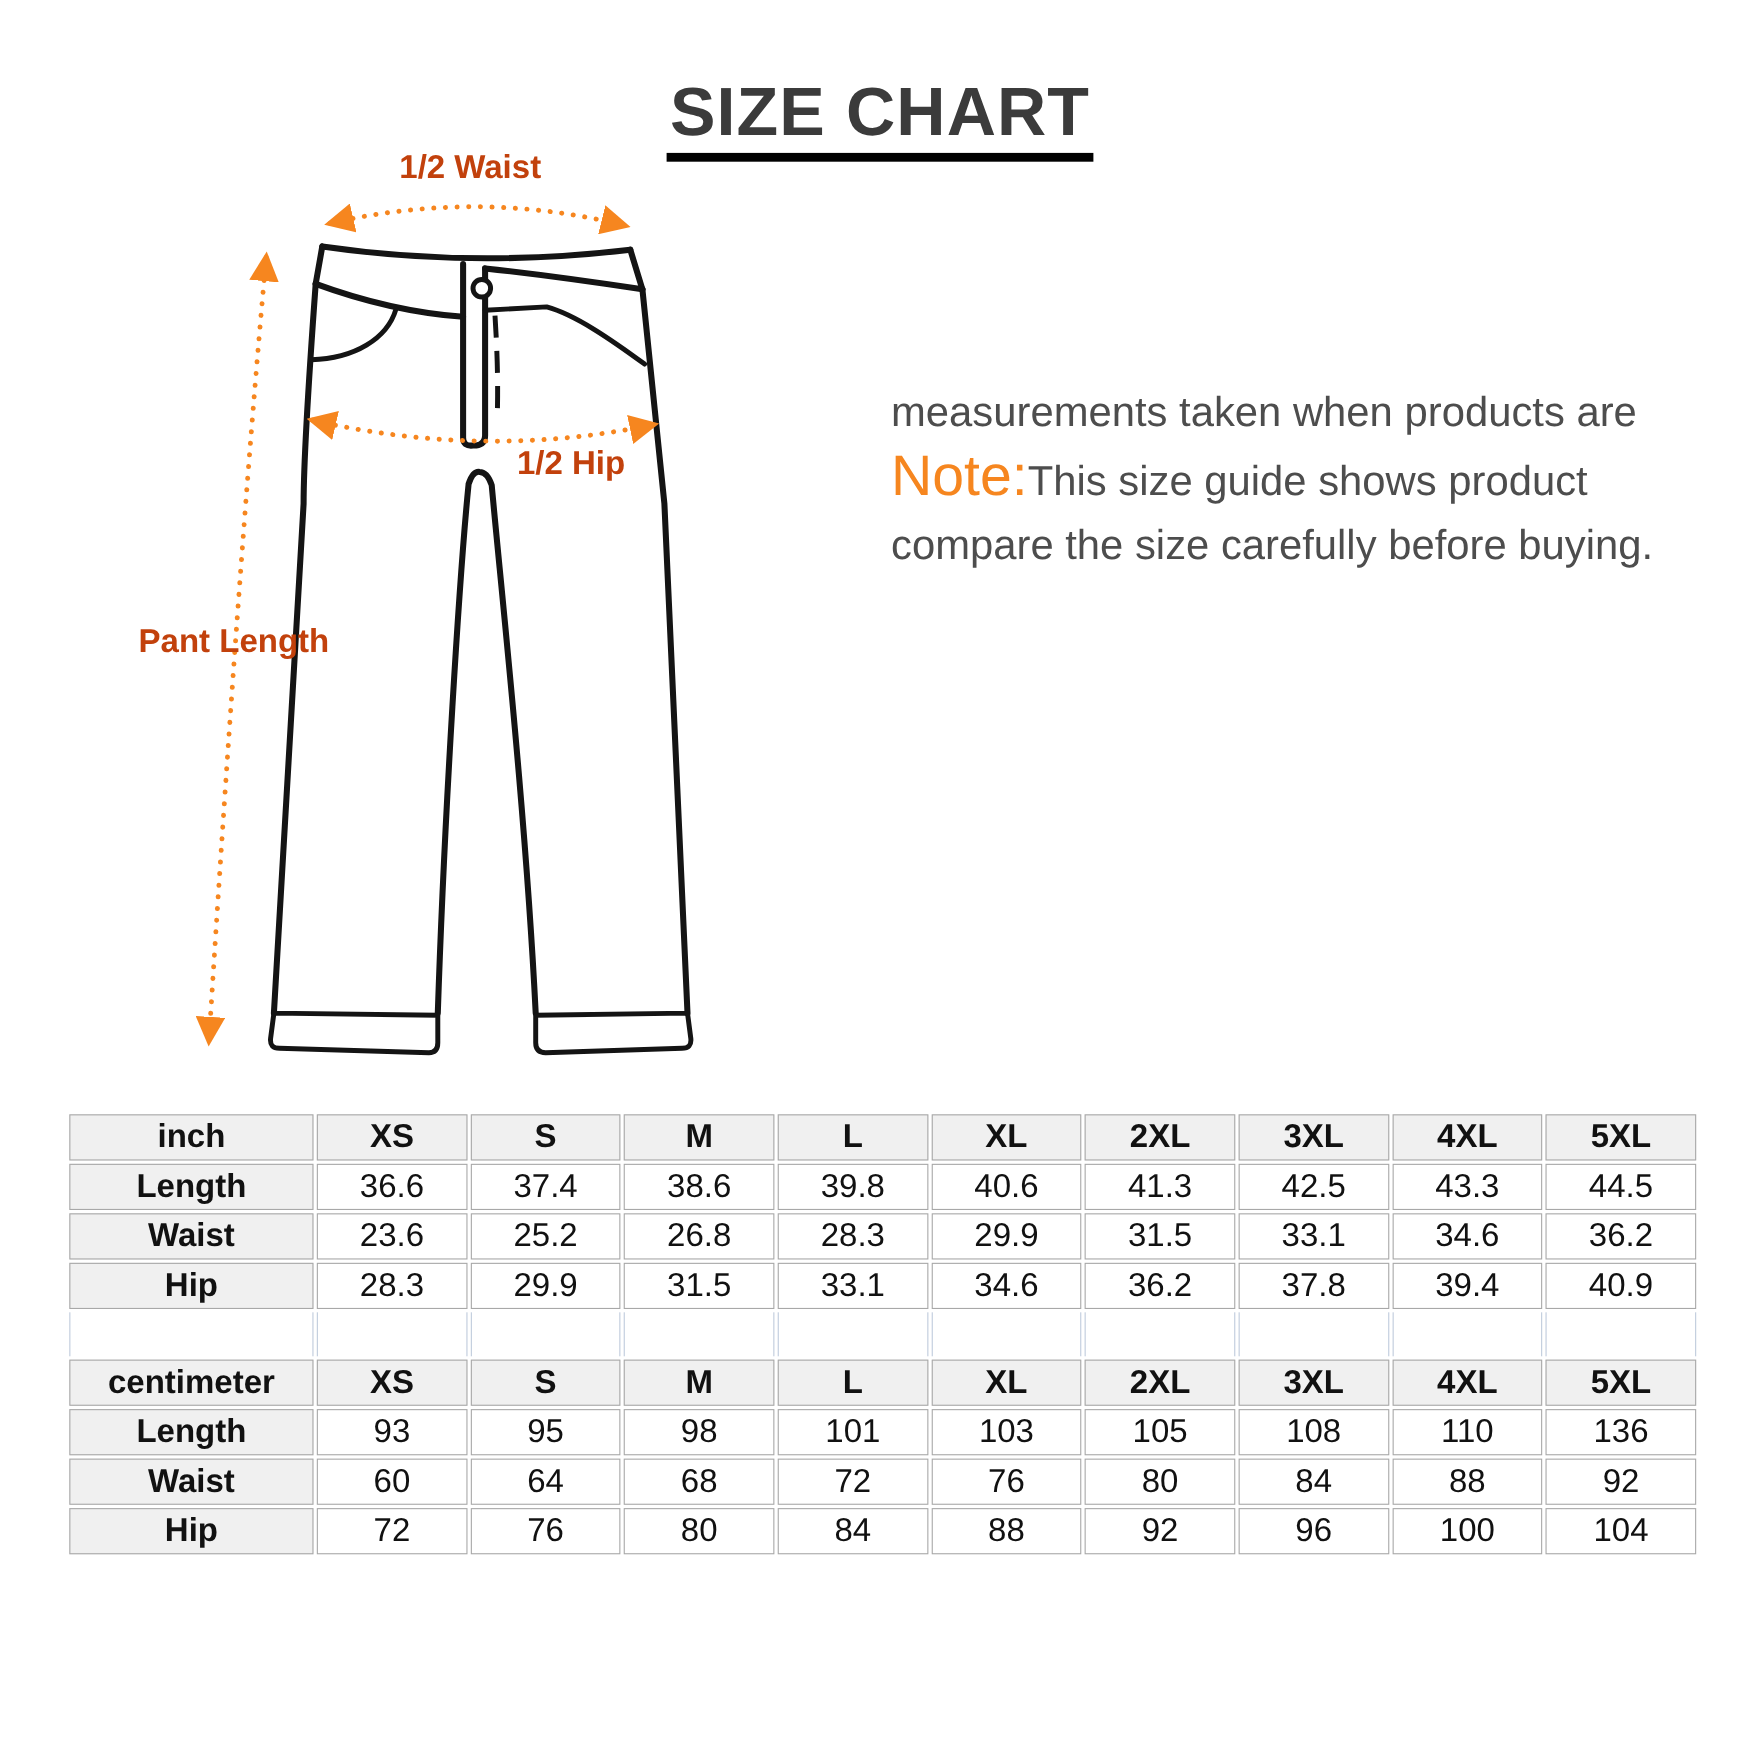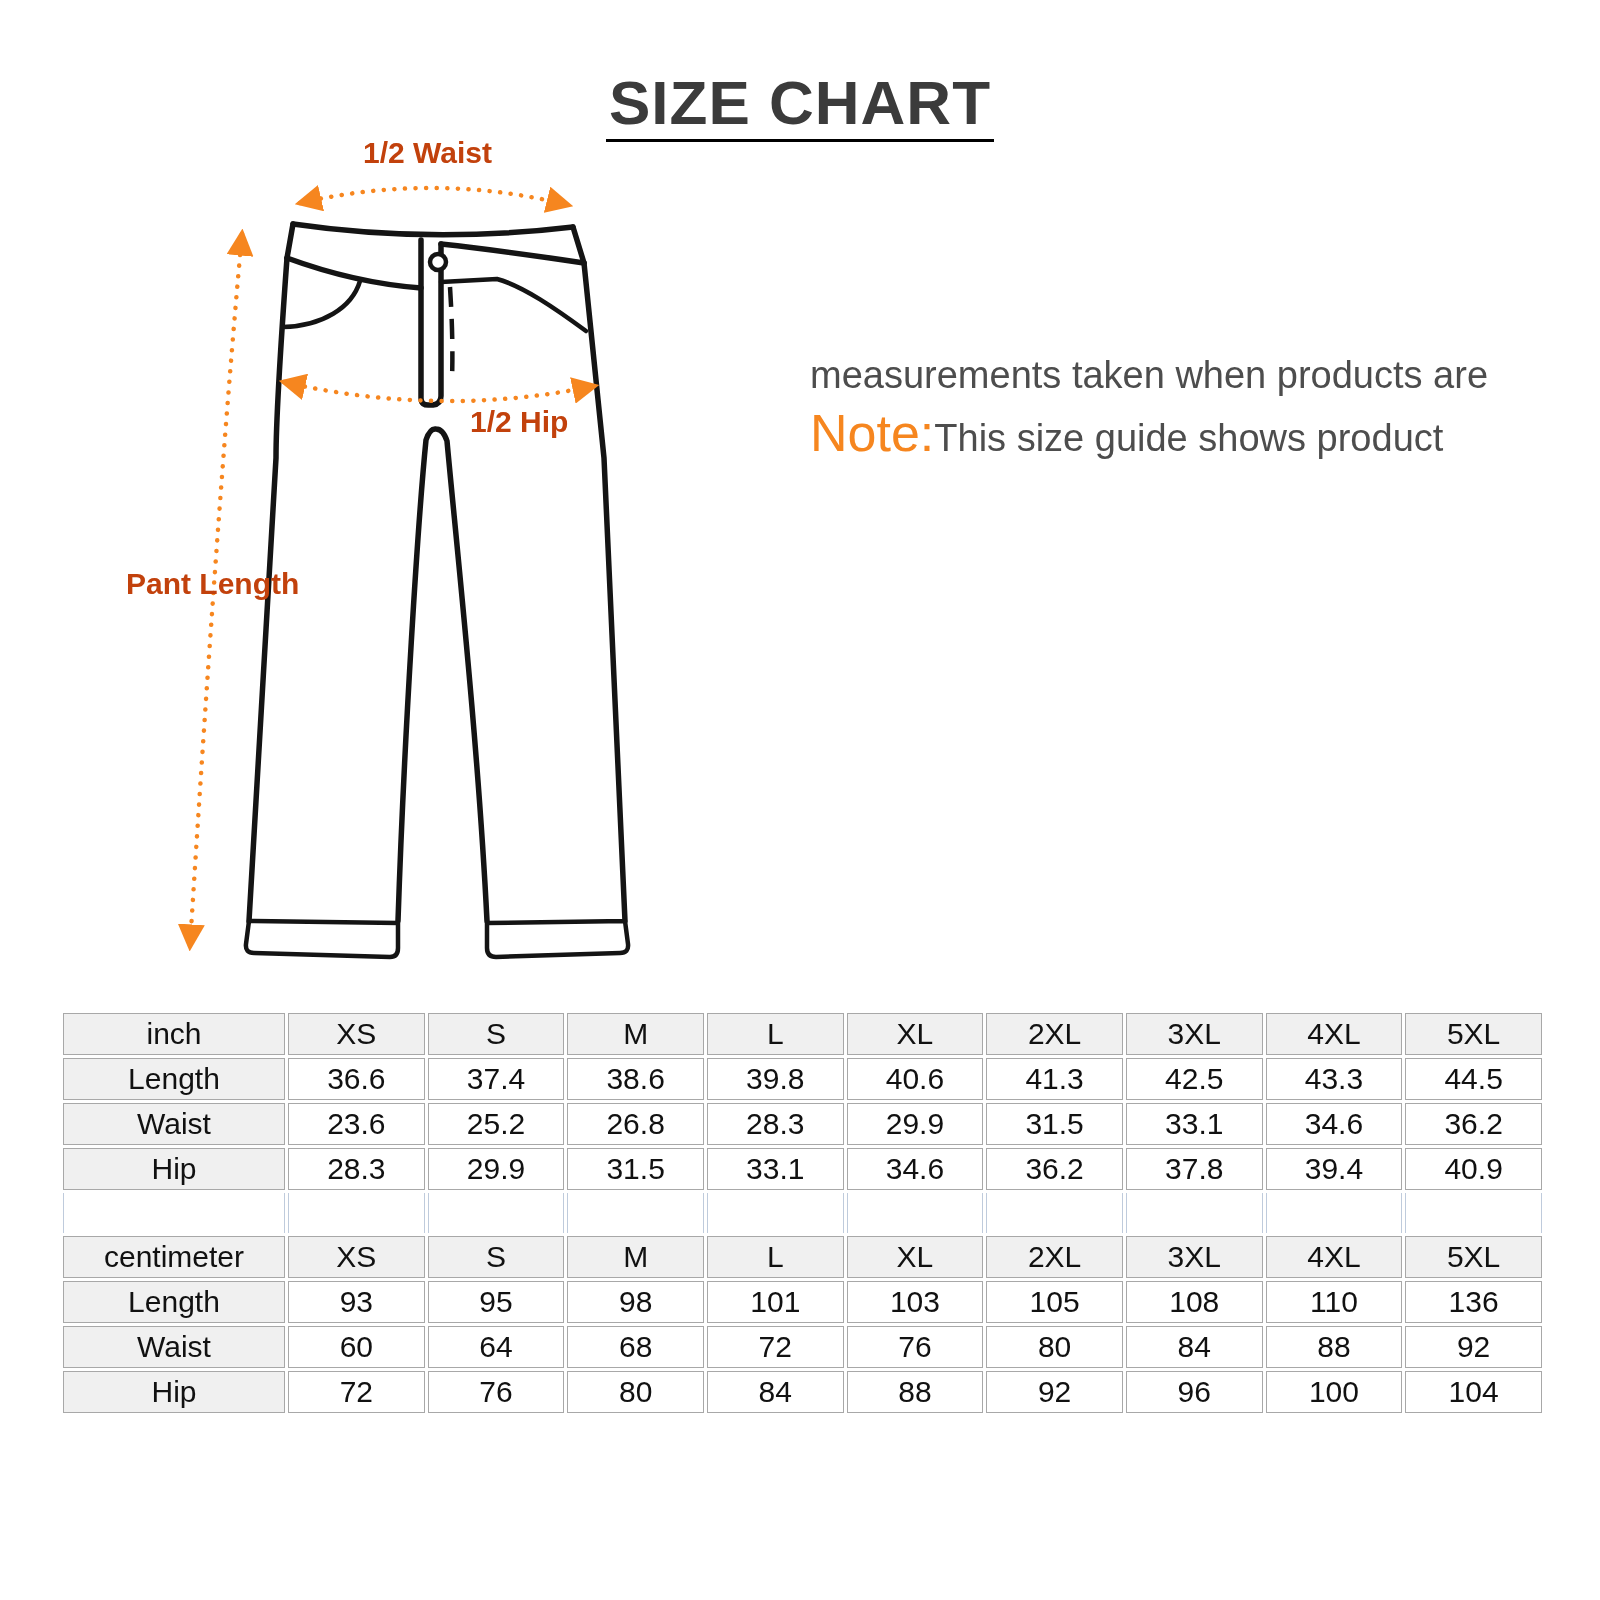--- a/index.html
+++ b/index.html
@@ -4,21 +4,21 @@
 <style>
   html,body{margin:0;padding:0;}
   body{
     width:1600px;height:1600px;position:relative;background:#ffffff;
     font-family:"Liberation Sans","DejaVu Sans",sans-serif;overflow:hidden;
   }
   
   .title-wrap{position:absolute;top:72px;left:0;width:1600px;text-align:center;}
   .title{
     display:inline-block;font-size:62px;font-weight:bold;color:#3b3b3b;
-    letter-spacing:1px;border-bottom:3px solid #000000;padding:0 3px 5px 3px;line-height:1.0;
+    letter-spacing:1px;border-bottom:8px solid #000000;padding:0 3px 5px 3px;line-height:1.0;
   }
   
   .pants-svg{position:absolute;left:100px;top:120px;width:600px;height:880px;}
   .diagram-label{
     position:absolute;color:#c2410c;font-size:30px;font-weight:bold;white-space:nowrap;line-height:1;
   }
   .lbl-waist{left:363px;top:138px;}
   .lbl-hip{left:470px;top:407px;}
   .lbl-length{left:126px;top:569px;}
   
@@ -28,21 +28,21 @@
   
   .size-table{
     position:absolute;left:60px;top:1010px;width:1485px;
     border-collapse:separate;border-spacing:3px;table-layout:fixed;
     font-size:30px;color:#111111;
   }
   .size-table th,.size-table td{
     border:1px solid #a8a8a8;text-align:center;vertical-align:middle;
     height:42px;padding:0;box-sizing:border-box;background:#ffffff;
   }
-  .size-table th{background:#f0f0f0;font-weight:normal;}
+  .size-table th{background:#f0f0f0;font-weight:bold;}
   .size-table td{font-weight:normal;}
   .size-table td.spacer{
     border:none;border-left:1px solid #bfcbdc;border-right:1px solid #bfcbdc;
     height:40px;background:#ffffff;
   }
 </style>
 </head>
 <body>
 
 <div class="title-wrap">
@@ -85,20 +85,21 @@
 
 <div class="diagram-label lbl-waist">1/2 Waist</div>
 <div class="diagram-label lbl-hip">1/2 Hip</div>
 <div class="diagram-label lbl-length">Pant Length</div>
 
 <div class="note">
   <div class="line">measurements taken when products are</div>
   <div class="line">
     <span class="note-prefix">Note:</span><span>This size guide shows product</span>
   </div>
+  <div class="line">compare the size carefully before buying.</div>
 </div>
 
 <table class="size-table">
   <colgroup>
       <col style="width: 222px;">
       <col>
       <col>
       <col>
       <col>
       <col>

